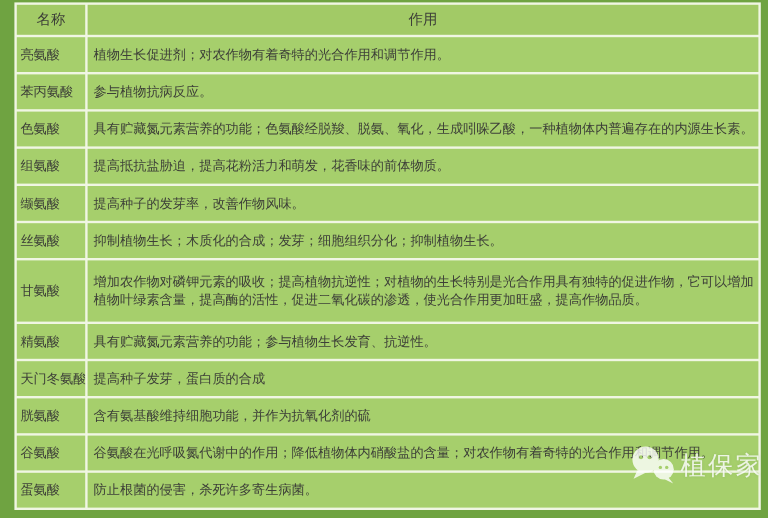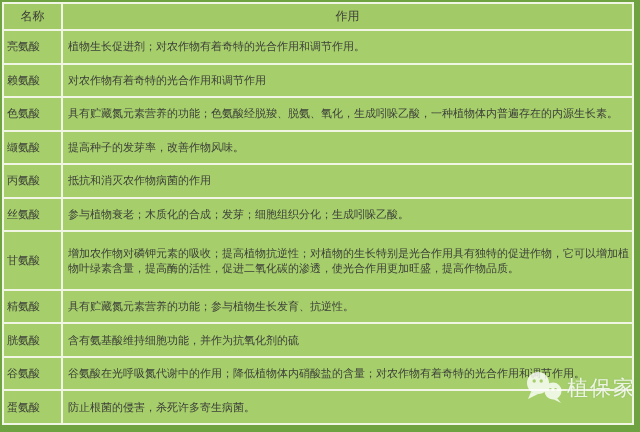--- a/index.html
+++ b/index.html
@@ -13,21 +13,21 @@
   body{
     width:640px;height:432px;overflow:hidden;
     font-family:"DejaVu Sans","Liberation Sans",sans-serif;
     background:#ffffff;
   }
   .frame{
     position:relative;
     width:640px;height:432px;
     box-sizing:border-box;
     background:var(--frame-border);
-    padding:2px 6px 7px 2px;
+    padding:2px 6px 7px 12px;
   }
   table{
     width:100%;height:100%;
     border-collapse:separate;
     border-spacing:2px;
     table-layout:fixed;
     background:var(--separator);
   }
   th,td{
     background:var(--cell-bg);
@@ -86,59 +86,63 @@
       </tr>
     </thead>
     <tbody id="table-body">
   <tr>
     <td class="name">亮氨酸</td>
     <td class="effect">植物生长促进剂；对农作物有着奇特的光合作用和调节作用。</td>
   </tr>
 
 
 
+  <tr>
+    <td class="name">苯丙氨酸</td>
+    <td class="effect">参与植物抗病反应。</td>
+  </tr>
 
-  <tr>
-    <td class="name">赖氨酸</td>
-    <td class="effect">对农作物有着奇特的光合作用和调节作用</td>
-  </tr>
 
 
   <tr>
     <td class="name">色氨酸</td>
     <td class="effect">具有贮藏氮元素营养的功能；色氨酸经脱羧、脱氨、氧化，生成吲哚乙酸，一种植物体内普遍存在的内源生长素。</td>
   </tr>
 
+  <tr>
+    <td class="name">组氨酸</td>
+    <td class="effect">提高抵抗盐胁迫，提高花粉活力和萌发，花香味的前体物质。</td>
+  </tr>
 
 
   <tr>
     <td class="name">缬氨酸</td>
     <td class="effect">提高种子的发芽率，改善作物风味。</td>
   </tr>
 
-  <tr>
-    <td class="name">丙氨酸</td>
-    <td class="effect">抵抗和消灭农作物病菌的作用</td>
-  </tr>
 
   <tr>
     <td class="name">丝氨酸</td>
-    <td class="effect">参与植物衰老；木质化的合成；发芽；细胞组织分化；生成吲哚乙酸。</td>
+    <td class="effect">抑制植物生长；木质化的合成；发芽；细胞组织分化；抑制植物生长。</td>
   </tr>
 
   <tr>
     <td class="name">甘氨酸</td>
     <td class="effect">增加农作物对磷钾元素的吸收；提高植物抗逆性；对植物的生长特别是光合作用具有独特的促进作物，它可以增加植物叶绿素含量，提高酶的活性，促进二氧化碳的渗透，使光合作用更加旺盛，提高作物品质。</td>
   </tr>
 
   <tr>
     <td class="name">精氨酸</td>
     <td class="effect">具有贮藏氮元素营养的功能；参与植物生长发育、抗逆性。</td>
   </tr>
 
+  <tr>
+    <td class="name">天门冬氨酸</td>
+    <td class="effect">提高种子发芽，蛋白质的合成</td>
+  </tr>
 
   <tr>
     <td class="name">胱氨酸</td>
     <td class="effect">含有氨基酸维持细胞功能，并作为抗氧化剂的硫</td>
   </tr>
 
   <tr>
     <td class="name">谷氨酸</td>
     <td class="effect">谷氨酸在光呼吸氮代谢中的作用；降低植物体内硝酸盐的含量；对农作物有着奇特的光合作用和调节作用。</td>
   </tr>

